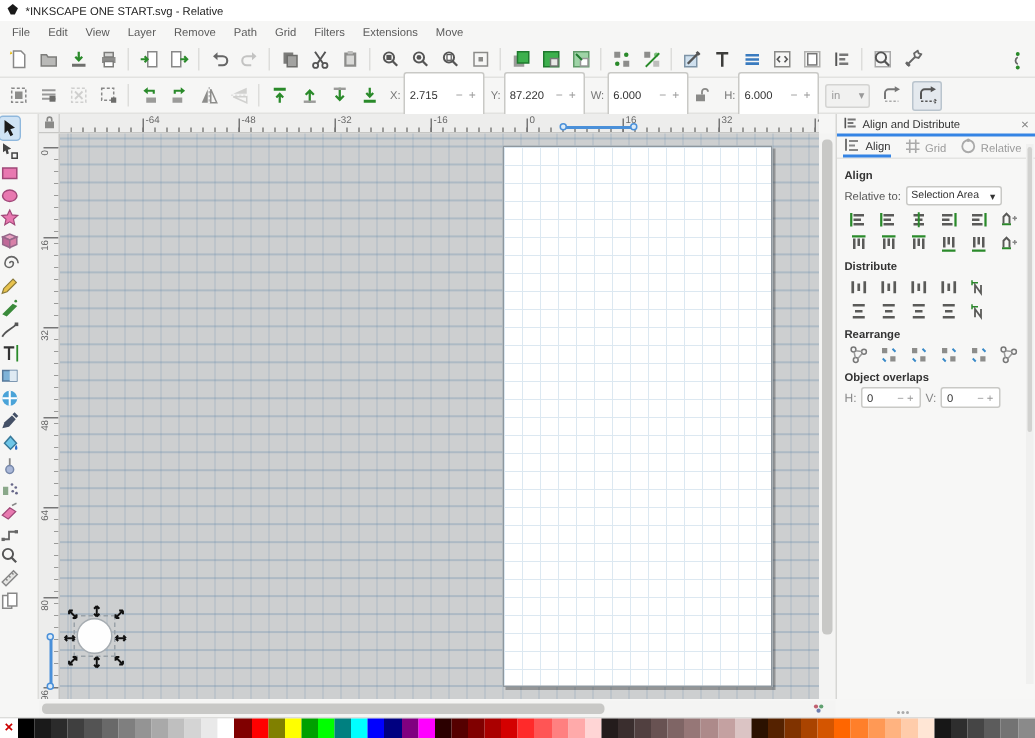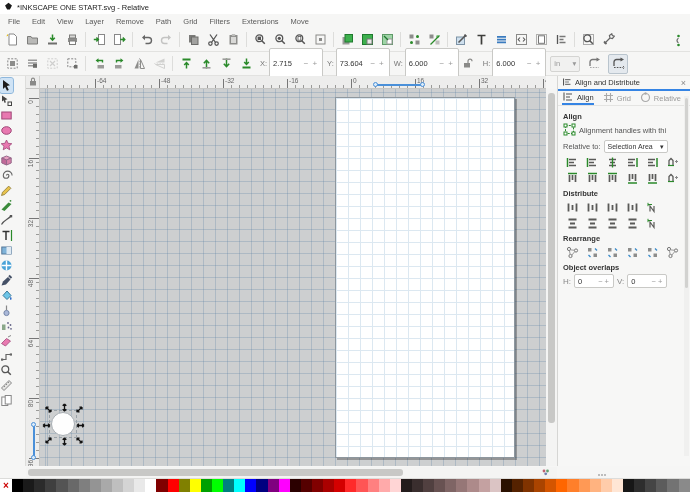--- a/index.html
+++ b/index.html
@@ -376,21 +376,21 @@
       <span class="lab">X:</span>
       <div class="spinbox">
         <span class="val">2.715</span>
         <span class="m">−</span>
         <span class="p">+</span>
       </div>
     </div>
     <div class="spinfield">
       <span class="lab">Y:</span>
       <div class="spinbox">
-        <span class="val">73.604</span>
+        <span class="val">87.220</span>
         <span class="m">−</span>
         <span class="p">+</span>
       </div>
     </div>
     <div class="spinfield">
       <span class="lab">W:</span>
       <div class="spinbox">
         <span class="val">6.000</span>
         <span class="m">−</span>
         <span class="p">+</span>
@@ -776,30 +776,20 @@
         <span><svg width="13" height="13" viewBox="0 0 13 13" fill="none">
             <circle cx="6.5" cy="6.5" r="4" stroke="#aaa" stroke-width="1.2"></circle>
             <circle cx="6.5" cy="2.5" r="1.2" fill="#aaa"></circle>
           </svg></span>
         <span>Relative</span>
       </div>
     </div>
   <div class="pbody">
     <div class="pheading">Align</div>
     <div id="panel-options">
-        <div class="poption">
-          <span><svg width="13" height="13" viewBox="0 0 13 13" fill="none">
-              <rect x="2.5" y="2.5" width="8" height="8" stroke="#2a8a2a" stroke-dasharray="2 1.3"></rect>
-              <rect x="1" y="1" width="3" height="3" fill="#fff" stroke="#2a8a2a"></rect>
-              <rect x="9" y="1" width="3" height="3" fill="#fff" stroke="#2a8a2a"></rect>
-              <rect x="1" y="9" width="3" height="3" fill="#fff" stroke="#2a8a2a"></rect>
-              <rect x="9" y="9" width="3" height="3" fill="#fff" stroke="#2a8a2a"></rect>
-            </svg></span>
-          <span class="ptext">Alignment handles with thi</span>
-        </div>
       </div>
     <div class="prel">
       <span class="lab">Relative to:</span>
       <div id="rel-select">
         <span>Selection Area</span>
         <span>▾</span>
       </div>
     </div>
     <div class="btnrow" id="align-row1">
         <div class="pbtn">

